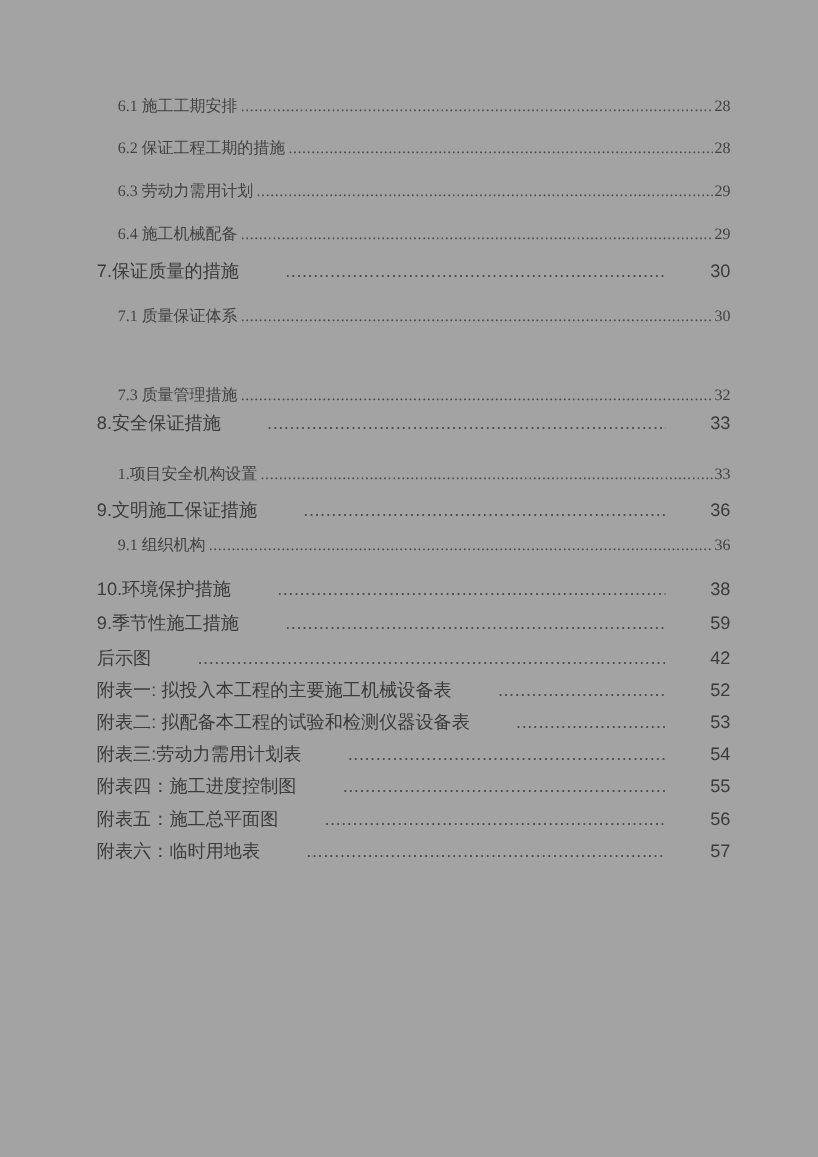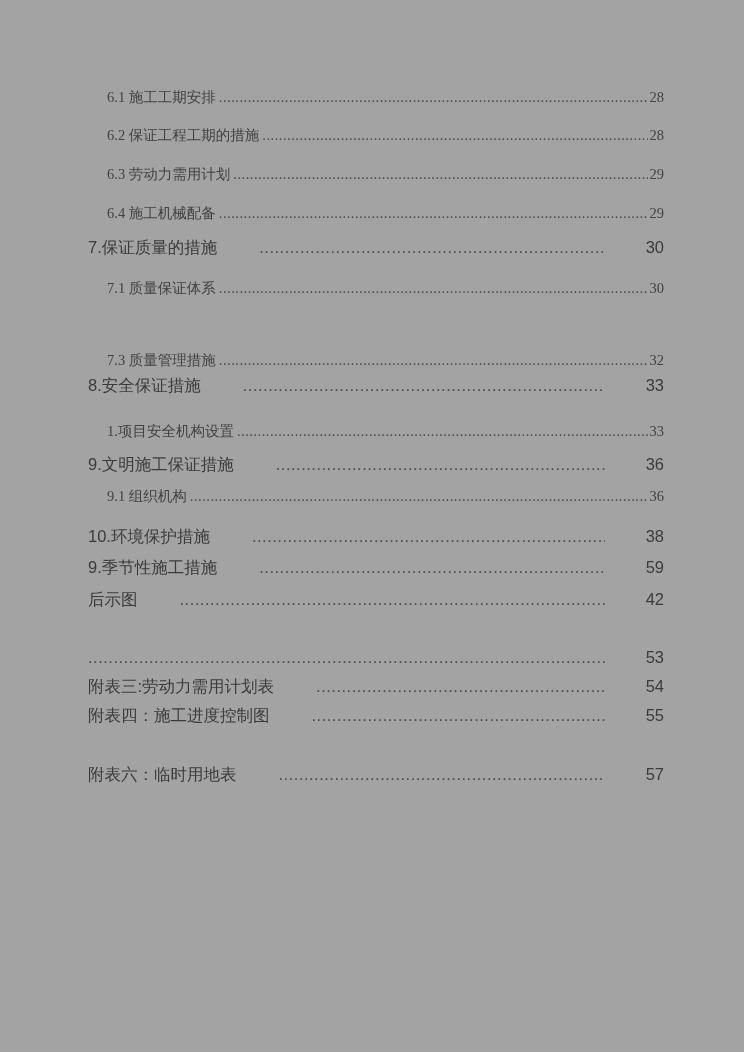--- a/index.html
+++ b/index.html
@@ -132,38 +132,49 @@
     <span class="toc-dots"></span>
     <span class="toc-page">59</span>
   </div>
 
   <div class="toc-row lvl1" style="top:590px">
     <span class="toc-title">后示图</span>
     <span class="toc-dots"></span>
     <span class="toc-page">42</span>
   </div>
 
+  <div class="toc-row lvl1" style="top:619px">
+    <span class="toc-title">附表一: 拟投入本工程的主要施工机械设备表</span>
+    <span class="toc-dots"></span>
+    <span class="toc-page">52</span>
+  </div>
 
   <div class="toc-row lvl1" style="top:648px">
+    <span class="toc-title">附表二: 拟配备本工程的试验和检测仪器设备表</span>
     <span class="toc-dots"></span>
     <span class="toc-page">53</span>
   </div>
 
   <div class="toc-row lvl1" style="top:677px">
     <span class="toc-title">附表三:劳动力需用计划表</span>
     <span class="toc-dots"></span>
     <span class="toc-page">54</span>
   </div>
 
   <div class="toc-row lvl1" style="top:706px">
     <span class="toc-title">附表四：施工进度控制图</span>
     <span class="toc-dots"></span>
     <span class="toc-page">55</span>
   </div>
 
+  <div class="toc-row lvl1" style="top:736px">
+    <span class="toc-title">附表五：施工总平面图</span>
+    <span class="toc-dots"></span>
+    <span class="toc-page">56</span>
+  </div>
 
   <div class="toc-row lvl1" style="top:765px">
     <span class="toc-title">附表六：临时用地表</span>
     <span class="toc-dots"></span>
     <span class="toc-page">57</span>
   </div>
 
 </div>
 
 </body></html>

